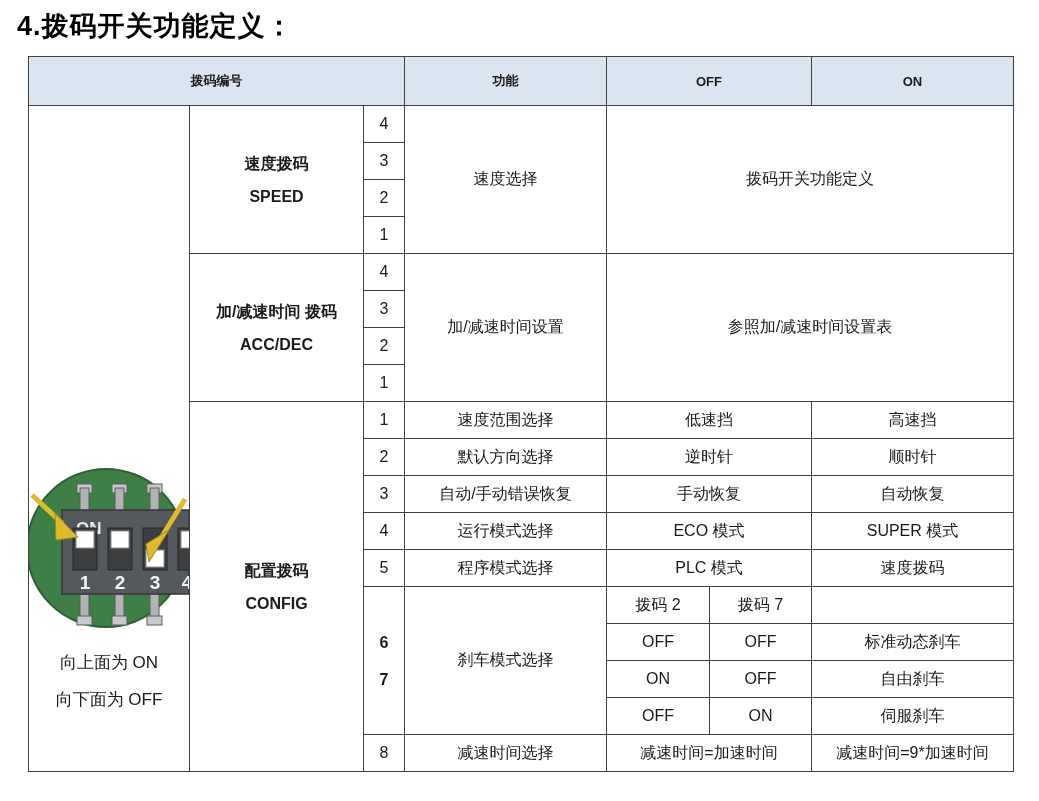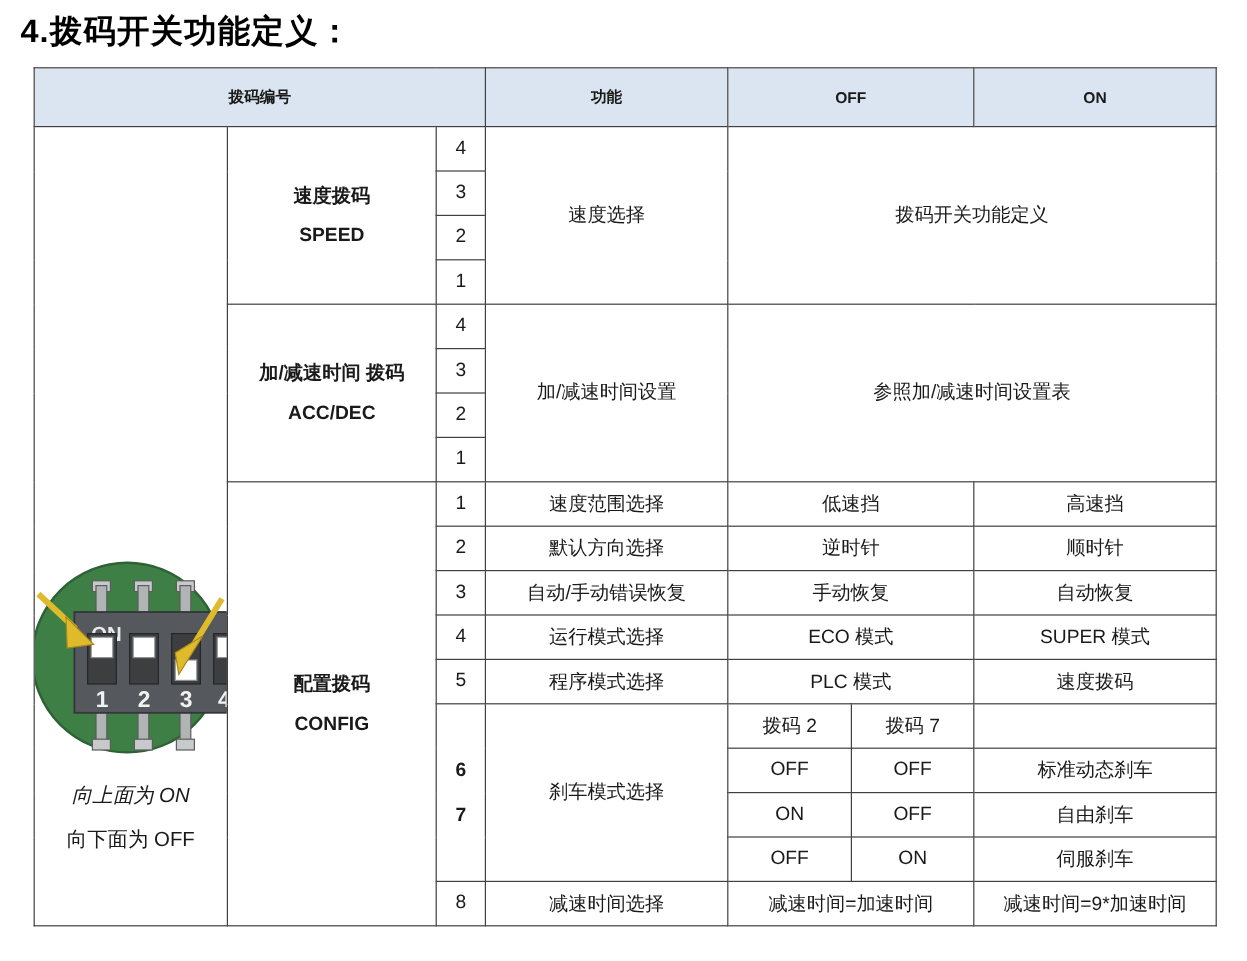--- a/index.html
+++ b/index.html
@@ -27,21 +27,21 @@
   }
   .spec tbody td{height:36px;}
   .num{font-weight:700;}
   .bold{font-weight:700;}
   .group-cell div{line-height:33px;font-weight:bold;}
   .brake-num div{line-height:37px;font-weight:700;}
   
   .img-cell{vertical-align:top;}
   .dip-figure{margin-top:303px;display:flex;flex-direction:column;align-items:center;}
   .dip-note{font-size:17px;line-height:37px;margin:0;}
-  .dip-note.first{margin-top:10px;font-style:italic;}
+  .dip-note.first{margin-top:10px;}
 </style>
 </head>
 <body>
 
 <div class="title">4.拨码开关功能定义：</div>
 
 <table class="spec">
   <colgroup>
     <col style="width:160px">
       <col style="width:174px">

